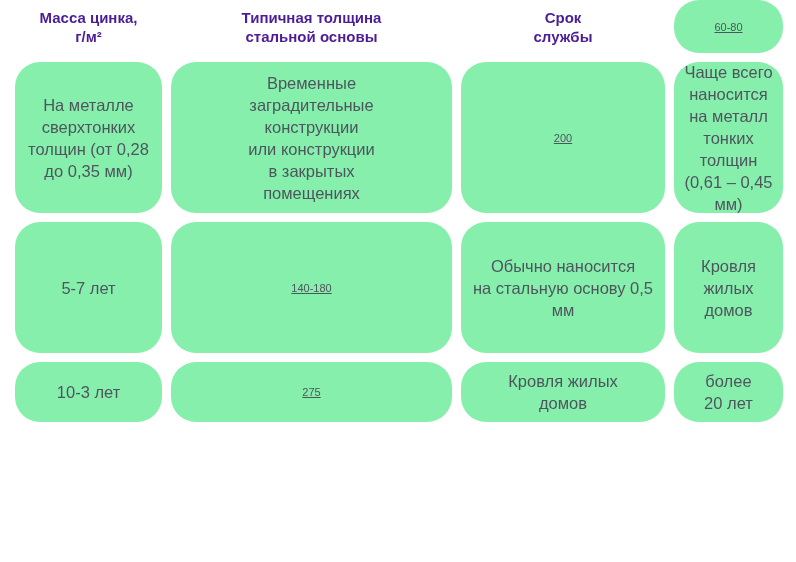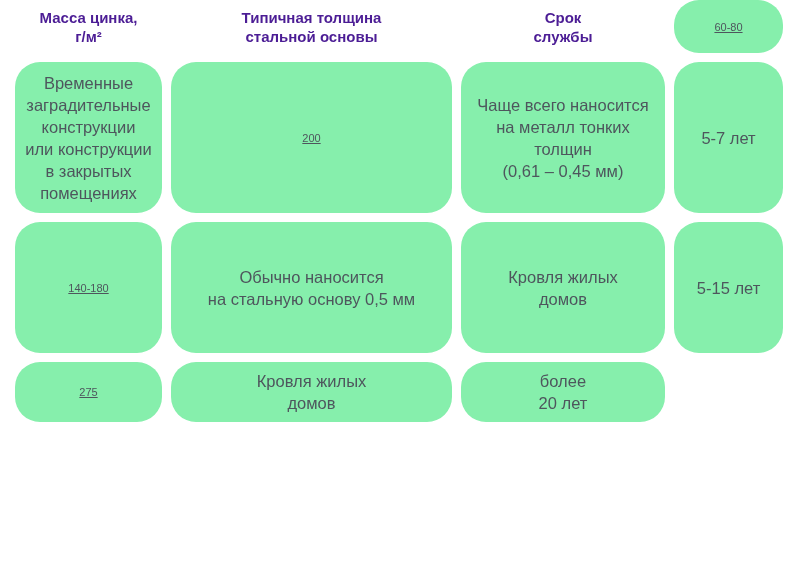--- a/index.html
+++ b/index.html
@@ -64,39 +64,41 @@
   <div class="grid">
 
     <div class="hcell">Масса цинка,
 г/м²</div>
     <div class="hcell">Типичная толщина
 стальной основы</div>
     <div class="hcell">Срок
 службы</div>
 
     <div class="cell num">60-80</div>
+    <div class="cell">На металле сверхтонких
+толщин (от 0,28 до 0,35 мм)</div>
     <div class="cell">Временные
 заградительные
 конструкции
 или конструкции
 в закрытых
 помещениях</div>
 
     <div class="cell num">200</div>
     <div class="cell">Чаще всего наносится
 на металл тонких толщин
 (0,61 – 0,45 мм)</div>
     <div class="cell">5-7 лет</div>
 
     <div class="cell num">140-180</div>
     <div class="cell">Обычно наносится
 на стальную основу 0,5 мм</div>
     <div class="cell">Кровля жилых
 домов</div>
-    <div class="cell">5-15 лет</div>
+    <div class="cell">10-3 лет</div>
 
     <div class="cell num">275</div>
     <div class="cell">Кровля жилых
 домов</div>
     <div class="cell">более
 20 лет</div>
 
   </div>
 </div>
 

